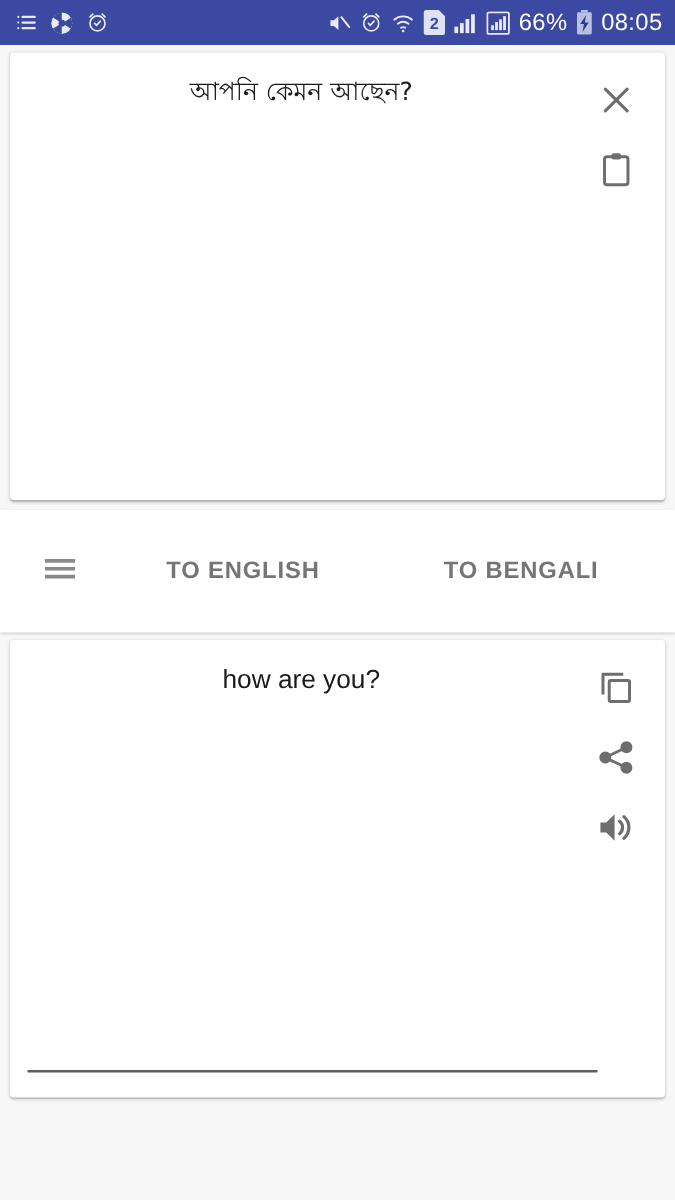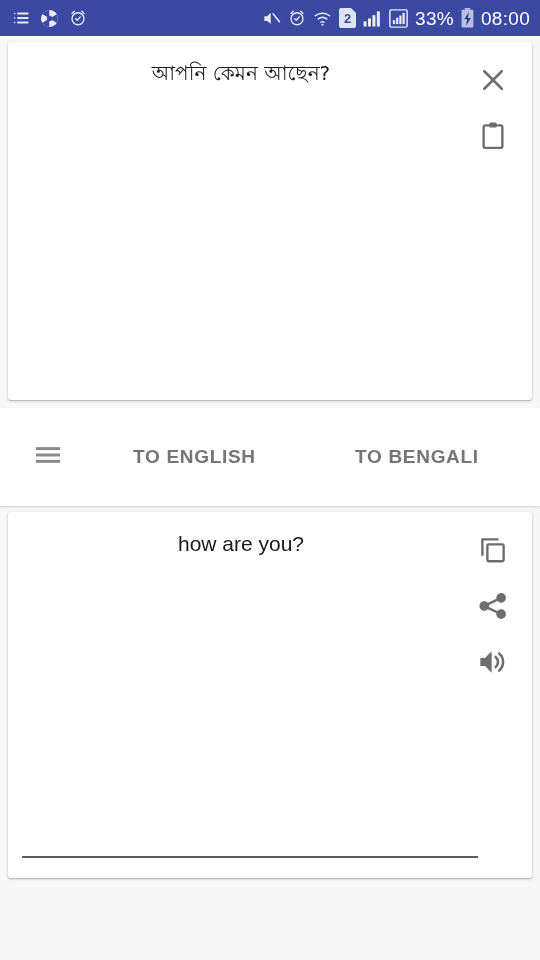--- a/index.html
+++ b/index.html
@@ -250,29 +250,29 @@
     </span>
     <span class="sb-icon">
       <svg width="19" height="19" viewBox="0 0 22 22">
         <rect x="1" y="1" width="20" height="20" rx="1.5" fill="none" stroke="#e8eaf6" stroke-width="1.7"></rect>
         <rect x="4.5" y="13" width="2.6" height="4.5" fill="#e8eaf6"></rect>
         <rect x="8.2" y="10" width="2.6" height="7.5" fill="#e8eaf6"></rect>
         <rect x="11.9" y="7.5" width="2.6" height="10" fill="#e8eaf6"></rect>
         <rect x="15.6" y="4.5" width="2.6" height="13" fill="#e8eaf6"></rect>
       </svg>
     </span>
-    <span class="sb-text">33%</span>
+    <span class="sb-text">66%</span>
     <span class="sb-icon">
       <svg width="13" height="20" viewBox="0 0 14 22">
         <rect x="4" y="0" width="6" height="2" fill="#b9bfe3"></rect>
         <rect x="0.5" y="2" width="13" height="19.5" rx="1.2" fill="#b9bfe3"></rect>
         <path d="M8.6 4.5 L3.4 12.4 H6.6 L5.4 19.4 L10.8 11 H7.4 Z" fill="#2b3a8f"></path>
       </svg>
     </span>
-    <span class="sb-text">08:00</span>
+    <span class="sb-text">08:05</span>
   </div>
 </div>
 
 <div class="card" id="source-card">
 
   <div class="text-area source-text">আপনি কেমন আছেন?</div>
 
   <div class="icon-col">
 
     <div class="icon-btn">

